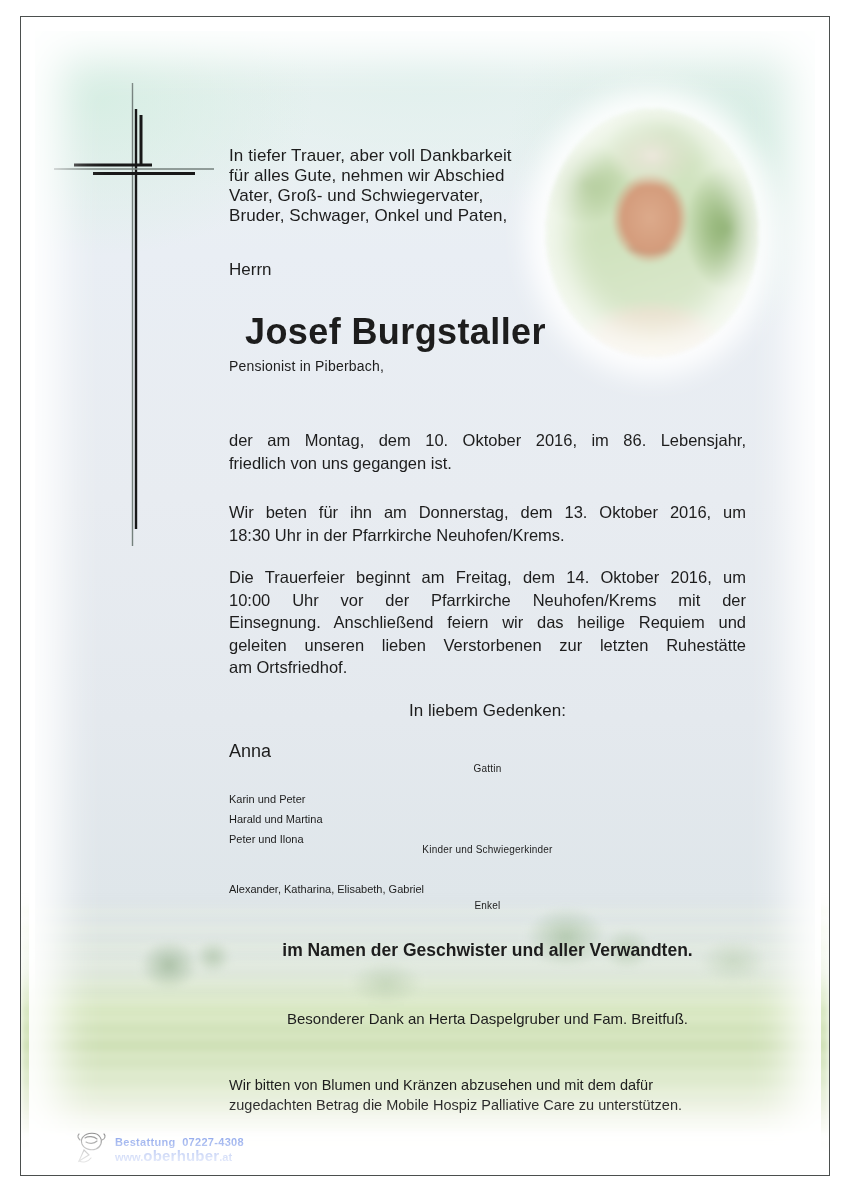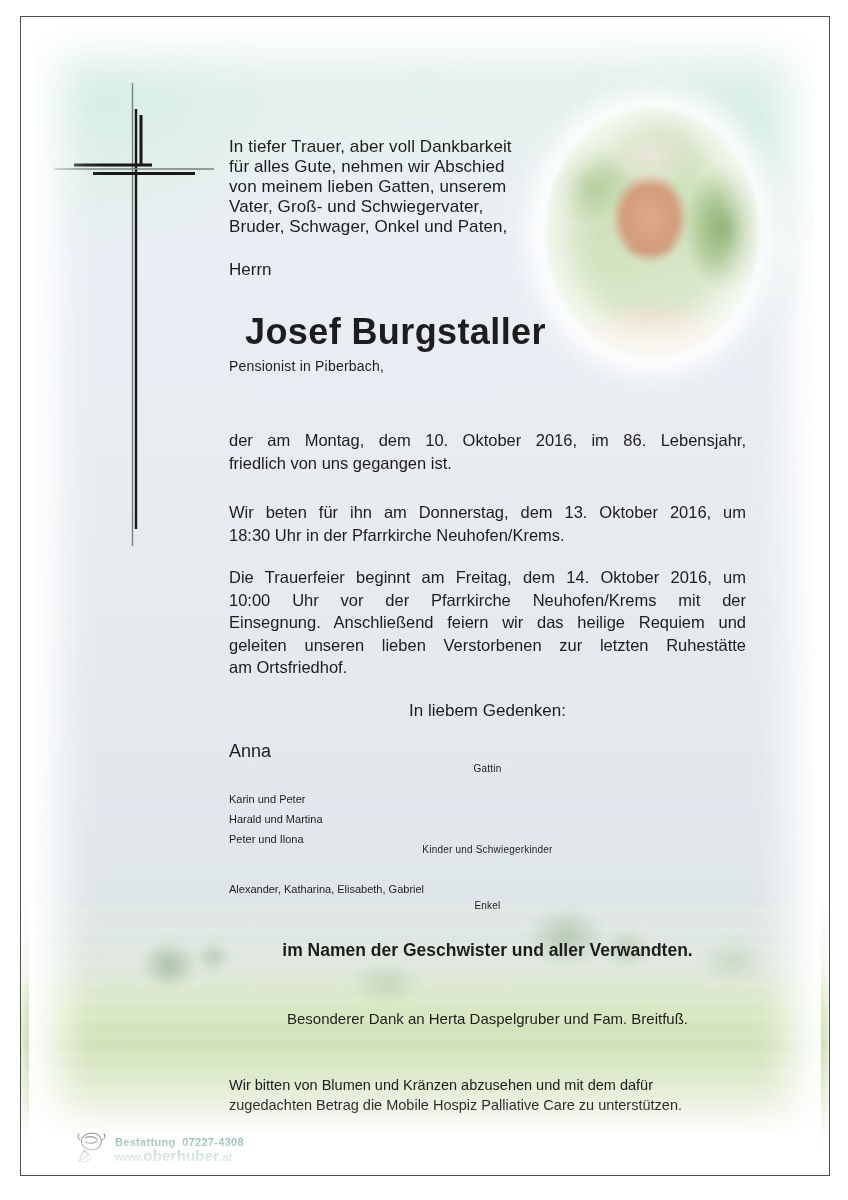--- a/index.html
+++ b/index.html
@@ -53,21 +53,21 @@
       radial-gradient(ellipse 98px 64px at 50% 97%, #f0ead7 0%, #e9e2cf 55%, rgba(233,226,207,0) 80%),
       radial-gradient(ellipse 62px 88px at 86% 48%, #79a258 0%, rgba(121,162,88,0) 72%),
       radial-gradient(ellipse 70px 58px at 18% 30%, #a7c48c 0%, rgba(167,196,140,0) 70%),
       radial-gradient(ellipse 84px 60px at 58% 10%, #b9d3a2 0%, rgba(185,211,162,0) 72%),
       linear-gradient(160deg,#d9e8cb 0%, #cfe2bd 45%, #e2ecd6 100%);
     filter:blur(2px);
     box-shadow:0 0 26px 20px rgba(255,255,255,.9), inset 0 0 30px 22px rgba(255,255,255,.75);
   }
   
   .tblock{position:absolute;left:208px;width:517px;}
-  .intro{top:120px;width:312px;font-size:17px;line-height:20px;letter-spacing:.1px;}
+  .intro{top:129px;width:312px;font-size:17px;line-height:20px;letter-spacing:.1px;}
   .herrn{top:243px;font-size:17px;}
   .name{top:278px;margin:16px;font-size:36px;font-weight:700;letter-spacing:.4px;font-stretch:normal;}
   .subtitle{top:341px;font-size:14px;letter-spacing:.2px;}
   .para{font-size:16.5px;line-height:22.5px;}
   .p1{top:412px;} .p2{top:484px;} .p3{top:549px;}
   .pjust .line{text-align:justify;text-align-last:justify;}
   .pjust .line:last-child{text-align-last:auto;}
   .centered{text-align:center;}
   .centered .line{text-align:left;}
   .gedenken{top:684px;font-size:17px;}
@@ -77,21 +77,21 @@
   .rel-gattin{top:746px;}
   .kinder-names{top:772px;}
   .rel-kinder{top:827px;}
   .enkel-names{top:862px;}
   .rel-enkel{top:883px;}
   .im-namen{top:923px;font-size:17.5px;font-weight:700;}
   .thanks{top:993px;font-size:15px;}
   .donation{top:1058px;font-size:14.5px;line-height:20px;}
   
   .footer-logo{position:absolute;left:54px;top:1114px;display:flex;align-items:center;gap:6px;}
-  .logo-text{line-height:13px;color:#0f766e;}
+  .logo-text{line-height:13px;color:#1d4ed8;}
   .logo-line1{font-size:11px;font-weight:600;letter-spacing:.3px;}
   .logo-line2{font-size:11px;font-weight:600;}
   .logo-line2 .big{font-size:15px;font-weight:700;letter-spacing:.2px;}
 </style>
 </head>
 <body>
 
 <div class="card">
   <div class="bg"></div>
   <div class="landscape"></div>
@@ -103,21 +103,20 @@
     <line x1="33" y1="152" x2="193" y2="152" stroke="#74807c" stroke-width="1.4"></line>
     <line x1="53" y1="148" x2="131" y2="148" stroke="#181818" stroke-width="3"></line>
     <line x1="72" y1="156.5" x2="174" y2="156.5" stroke="#181818" stroke-width="3"></line>
   </svg>
 
   <div class="portrait"></div>
 
   <div class="tblock intro centered-left">
       <div class="line">In tiefer Trauer, aber voll Dankbarkeit</div>
       <div class="line">für alles Gute, nehmen wir Abschied</div>
-      <div class="line">von meinem lieben Gatten, unserem</div>
       <div class="line">Vater, Groß- und Schwiegervater,</div>
       <div class="line">Bruder, Schwager, Onkel und Paten,</div>
     </div>
   <div class="tblock herrn">Herrn</div>
   <h1 class="tblock name">Josef Burgstaller</h1>
   <div class="tblock subtitle">Pensionist in Piberbach,</div>
 
   <div class="tblock para p1 pjust">
       <div class="line">der am Montag, dem 10. Oktober 2016, im 86. Lebensjahr,</div>
       <div class="line">friedlich von uns gegangen ist.</div>

